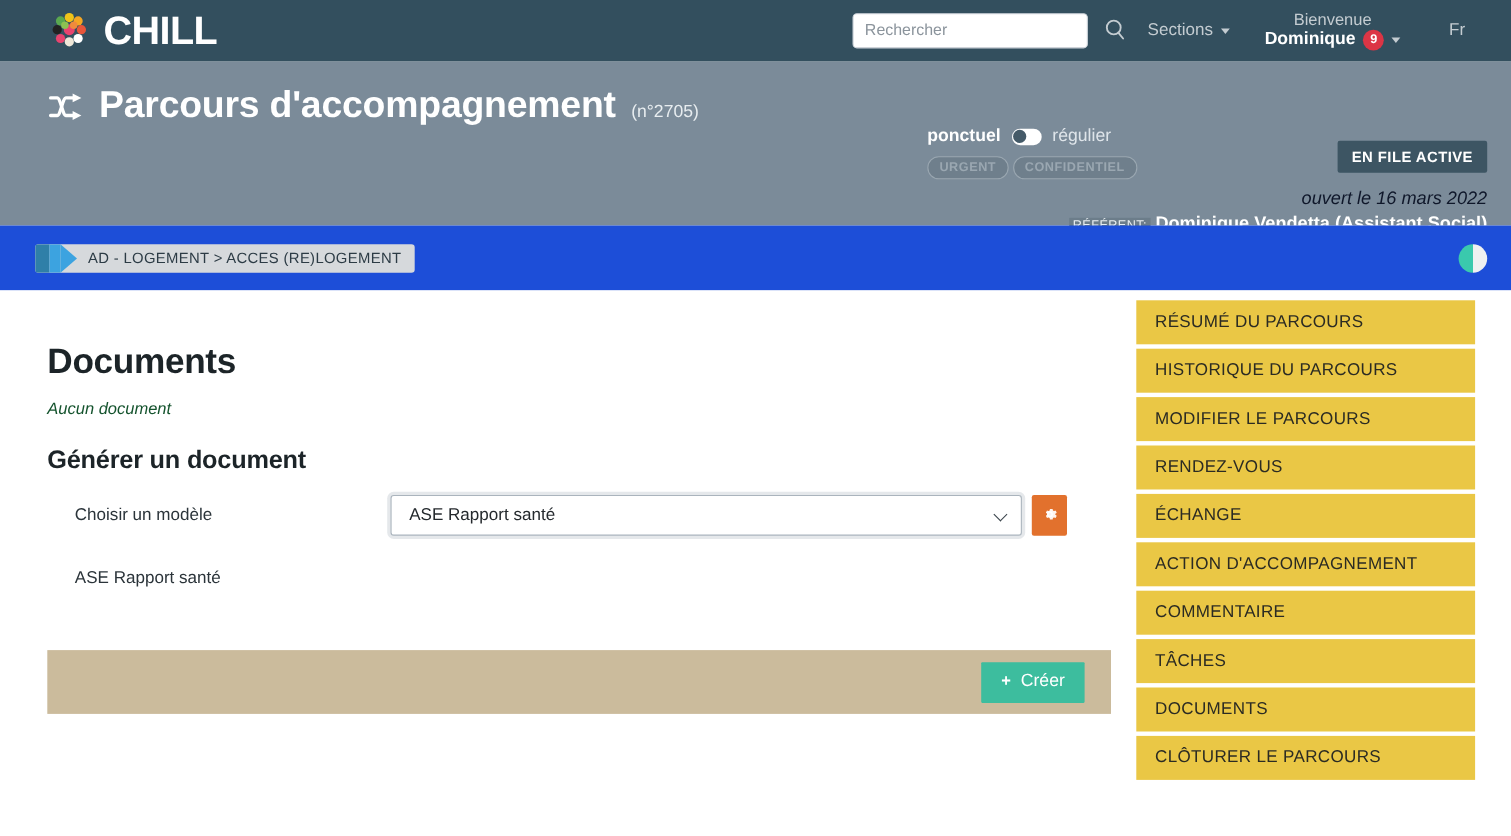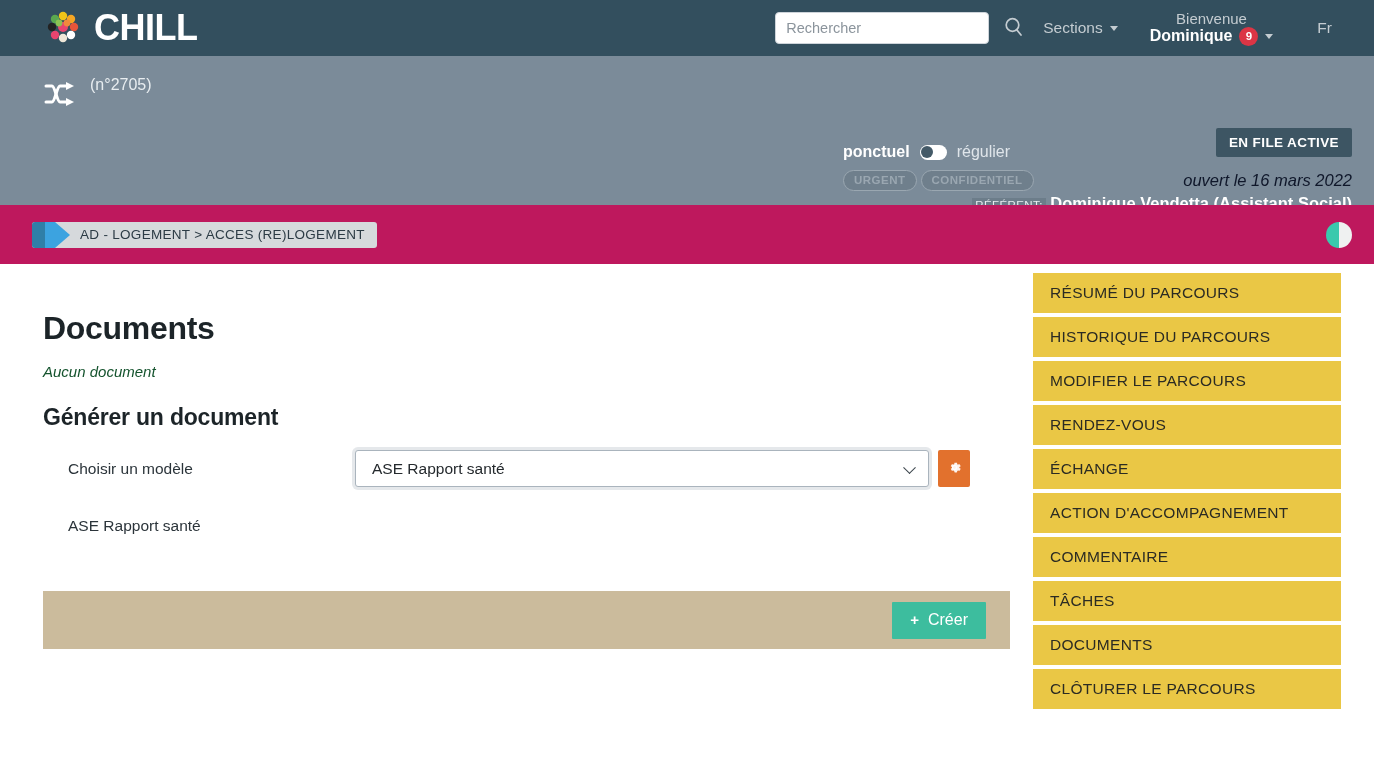--- a/index.html
+++ b/index.html
@@ -138,21 +138,21 @@
     color: #ffffff;
     font-size: 34px;
     font-weight: bold;
     letter-spacing: -0.2px;
   }
   .ph-num { color: #e8edf0; font-size: 16px; }
 
   .ph-mid {
     position: absolute;
     left: 843px;
-    top: 87px;
+    top: 59px;
   }
   .ph-switch-row {
     display: flex;
     align-items: center;
     gap: 10px;
     font-size: 16px;
     color: #dfe5ea;
   }
   .ph-switch-row .strong { color: #ffffff; font-weight: bold; }
   .toggle-pill {
@@ -222,21 +222,21 @@
     font-size: 11.5px;
     font-weight: normal;
     letter-spacing: 0.4px;
     background: #6c7d8a;
     padding: 1px 3px;
     color: #e9eef1;
   }
 
   
   .crumb-bar {
-    background: #be185d;
+    background: #1d4ed8;
     height: 59px;
     display: flex;
     align-items: center;
     position: relative;
     padding: 0 22px;
   }
   .crumb {
     display: flex;
     align-items: stretch;
     background: #d6d9dc;
@@ -472,20 +472,21 @@
 <div class="page-header">
   <div class="ph-title-wrap">
     <span class="shuffle-icon">
       <svg width="32" height="28" viewBox="0 0 32 28">
         <path d="M2 6 H8 C11 6 13 22 16 22 H24" fill="none" stroke="#ffffff" stroke-width="3" stroke-linecap="round"></path>
         <path d="M2 22 H8 C11 22 13 6 16 6 H24" fill="none" stroke="#ffffff" stroke-width="3" stroke-linecap="round"></path>
         <path d="M22 2 L30 6 L22 10 Z" fill="#ffffff"></path>
         <path d="M22 18 L30 22 L22 26 Z" fill="#ffffff"></path>
       </svg>
     </span>
+    <span class="ph-title">Parcours d'accompagnement</span>
     <span class="ph-num">(n°2705)</span>
   </div>
 
   <div class="ph-mid">
     <div class="ph-switch-row">
       <span class="strong">ponctuel</span>
       <span class="toggle-pill"></span>
       <span>régulier</span>
     </div>
     <div class="ph-flags">

